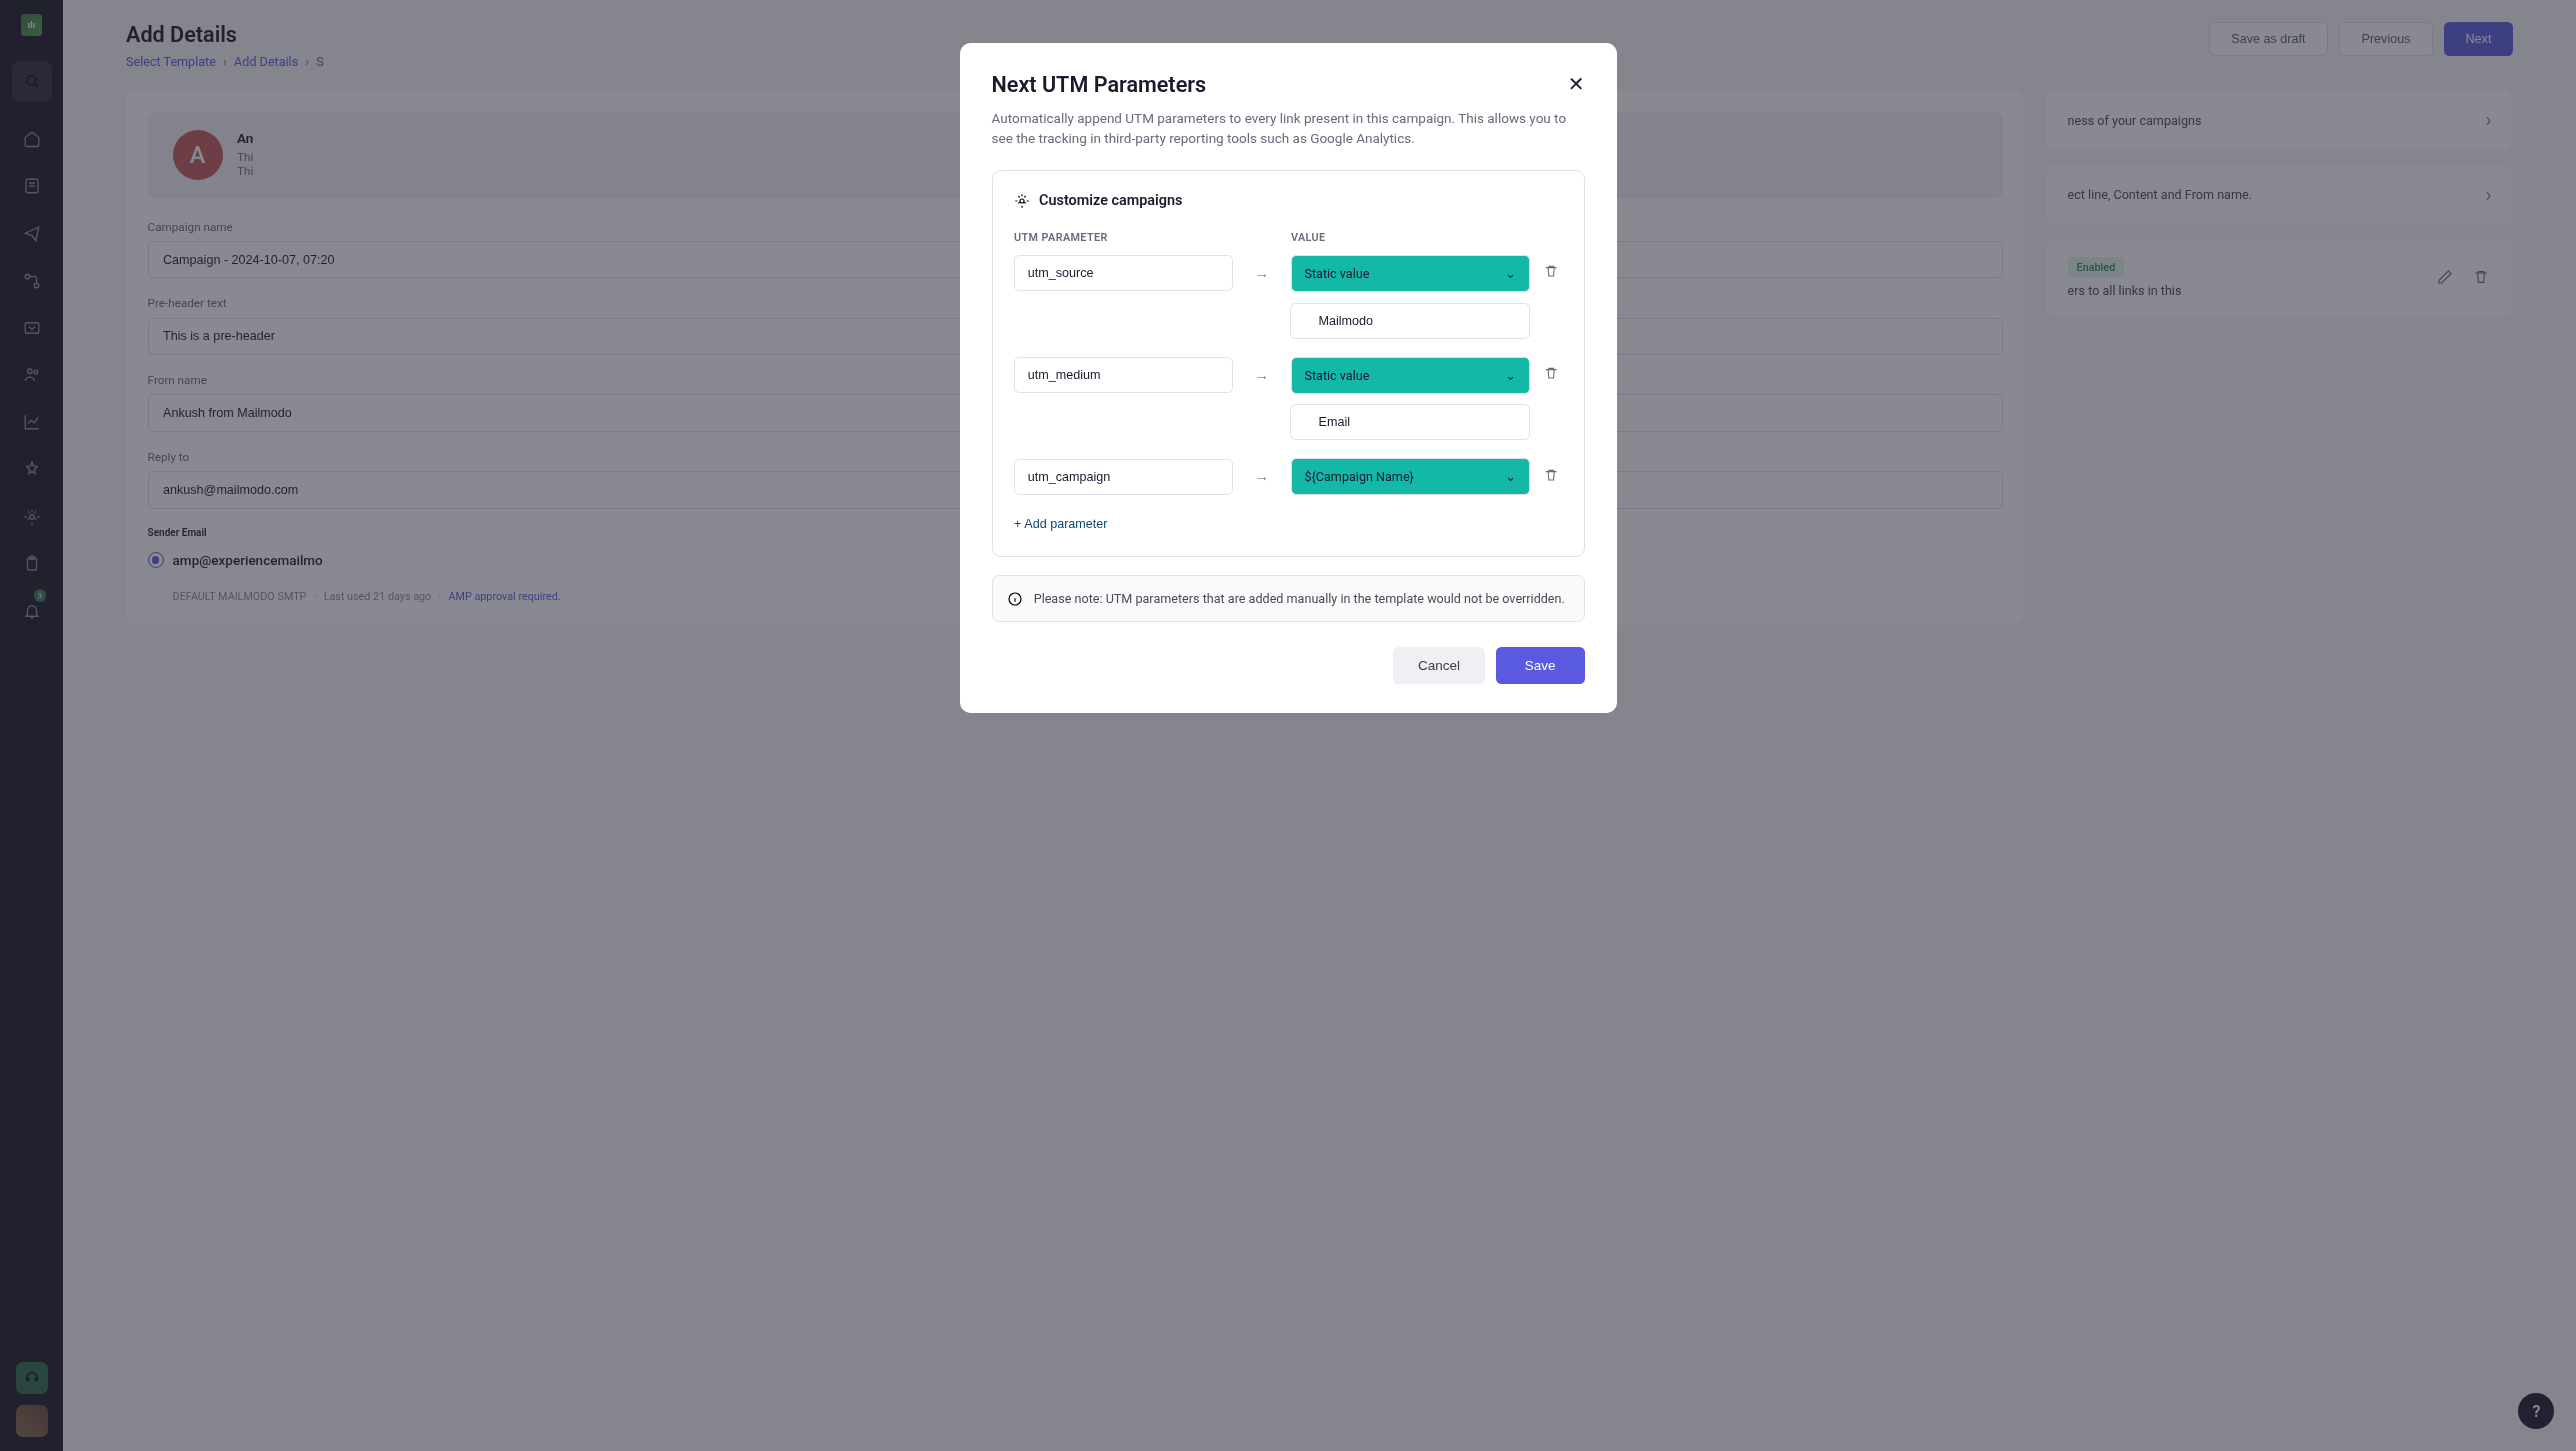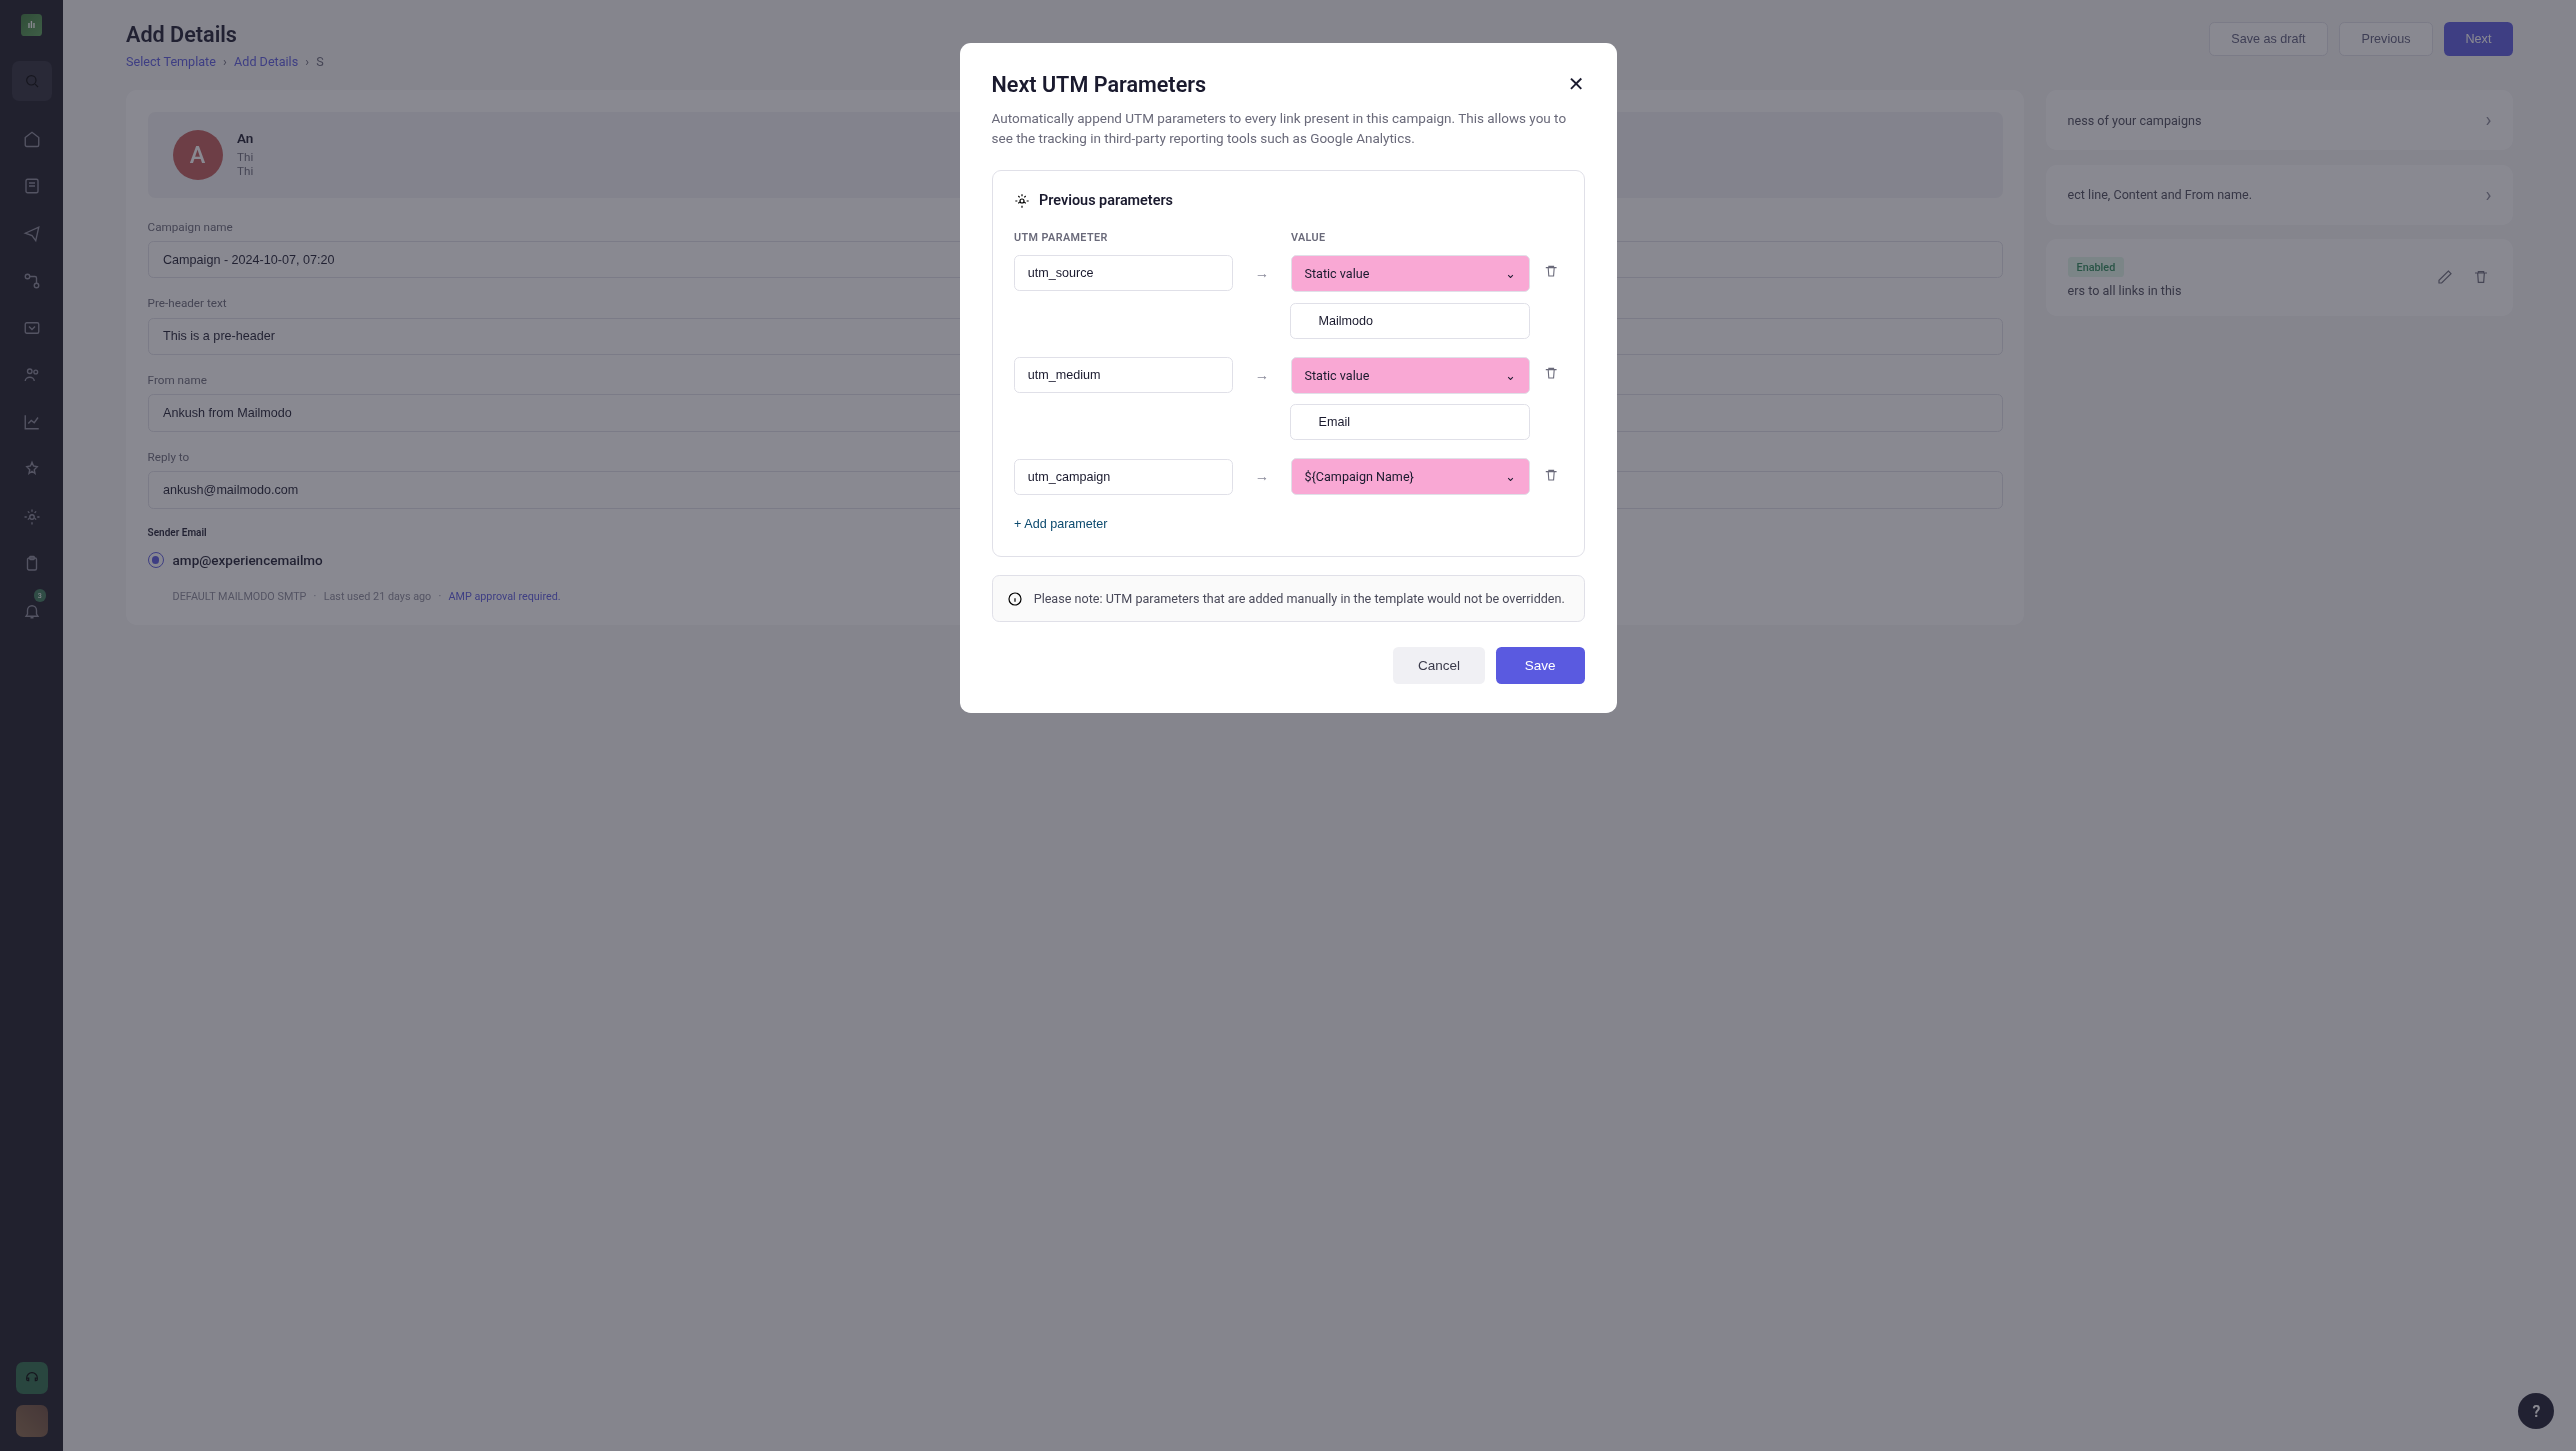--- a/index.html
+++ b/index.html
@@ -68,21 +68,21 @@
 .param-head-title { font-size: 14.4px; font-weight: 600; color: #1a1a2e; }
 .col-headers { display: flex; gap: 14.4px; margin-bottom: 10.8px; }
 .col-header { font-size: 10.8px; font-weight: 600; color: #6a6a7a; letter-spacing: 0.4px; }
 .col-left { width: 219px; }
 .col-arrow-space { width: 29px; }
 .col-right { flex: 1; }
 
 .param-row { display: flex; gap: 14.4px; align-items: center; margin-bottom: 10.8px; }
 .param-input { width: 219px; padding: 10px 12.6px; border: 0.9px solid #e0e0e8; border-radius: 5.4px; font-size: 12.6px; color: #1a1a2e; }
 .arrow-cell { width: 29px; text-align: center; color: #8a8a9a; font-size: 14.4px; }
-.param-select { flex: 1; padding: 10px 12.6px; border: 0.9px solid #e0e0e8; border-radius: 5.4px; font-size: 12.6px; color: #1a1a2e; display: flex; justify-content: space-between; align-items: center; cursor: pointer; background: #f9a8d4; }
+.param-select { flex: 1; padding: 10px 12.6px; border: 0.9px solid #e0e0e8; border-radius: 5.4px; font-size: 12.6px; color: #1a1a2e; display: flex; justify-content: space-between; align-items: center; cursor: pointer; background: #14b8a6; }
 .delete-cell { width: 18px; color: #6a6a7a; cursor: pointer; }
 .value-row { display: flex; gap: 14.4px; margin-bottom: 18px; }
 .value-spacer { width: 262px; }
 .value-input { flex: 1; padding: 10px 27px; border: 0.9px solid #e0e0e8; border-radius: 5.4px; font-size: 12.6px; color: #1a1a2e; }
 .value-trail { width: 18px; }
 
 .add-param { color: #0c4a6e; font-size: 12.6px; font-weight: 400; cursor: pointer; background: none; border: none; padding: 3.6px 0; text-align: right; }
 
 .note-box { border: 0.9px solid #e0e0e8; border-radius: 7.2px; padding: 14.4px; display: flex; gap: 10.8px; align-items: center; background: #fafafa; margin-bottom: 25px; }
 .note-icon { width: 16px; height: 16px; flex-shrink: 0; }
@@ -288,21 +288,21 @@
       <button class="modal-close">✕</button>
     </div>
     <div class="modal-desc">Automatically append UTM parameters to every link present in this campaign. This allows you to see the tracking in third-party reporting tools such as Google Analytics.</div>
 
     <div class="param-box">
       <div class="param-head">
         <svg viewBox="0 0 24 24" width="16" height="16">
             <circle cx="12" cy="12" r="3"></circle>
             <path d="M12 2v3m0 14v3m10-10h-3M5 12H2m15.5-7.5-2 2m-7 7-2 2m11 0-2-2m-7-7-2-2"></path>
           </svg>
-        <span class="param-head-title">Previous parameters</span>
+        <span class="param-head-title">Customize campaigns</span>
       </div>
 
       <div class="col-headers">
         <div class="col-header col-left">UTM PARAMETER</div>
         <div class="col-arrow-space"></div>
         <div class="col-header col-right">VALUE</div>
       </div>
 
       
       <div class="param-row">

